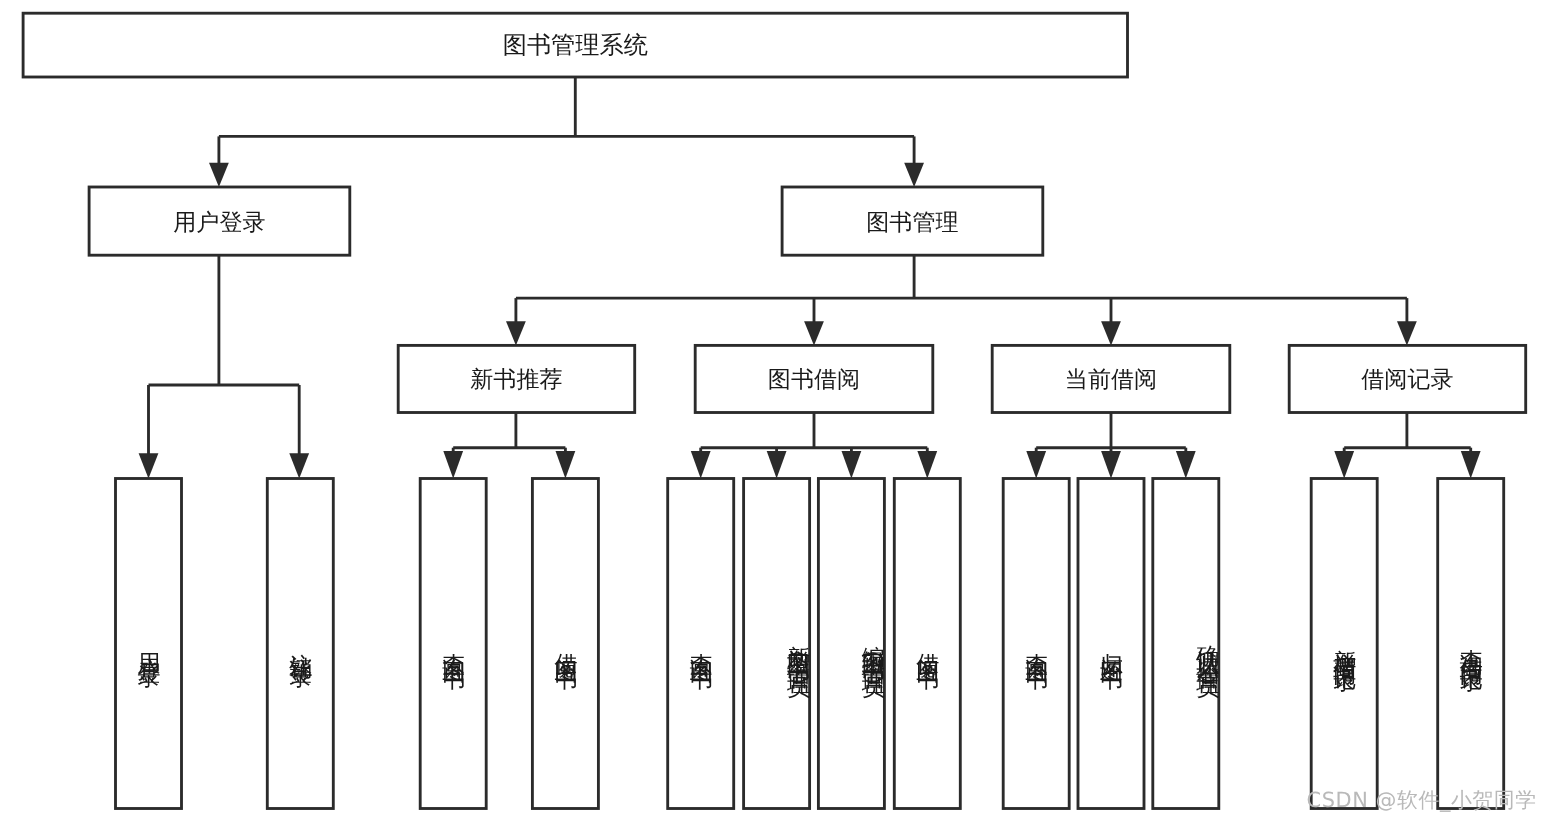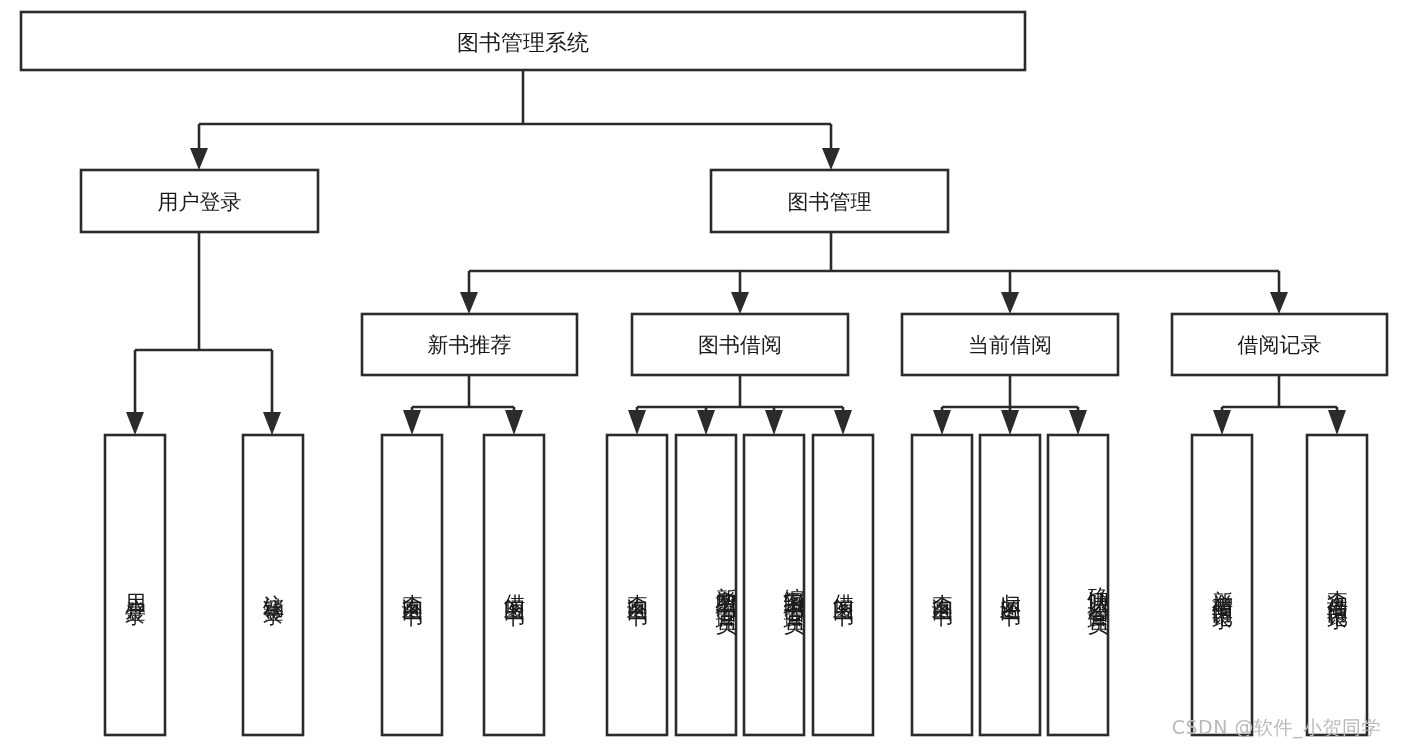--- a/index.html
+++ b/index.html
@@ -67,21 +67,21 @@
     color: #1a1a1a;
     text-align: center;
     display: flex;
     align-items: center;
     justify-content: center;
     white-space: nowrap;
     pointer-events: none;
   }
   .watermark {
     position: absolute;
-    right: 24px;
+    right: 8px;
     bottom: 6px;
     font-family: "DejaVu Sans", "Liberation Sans", sans-serif;
     font-size: 19px;
     color: #b9b9b9;
     letter-spacing: 0.5px;
     white-space: nowrap;
   }
 </style>
 </head>
 <body>

